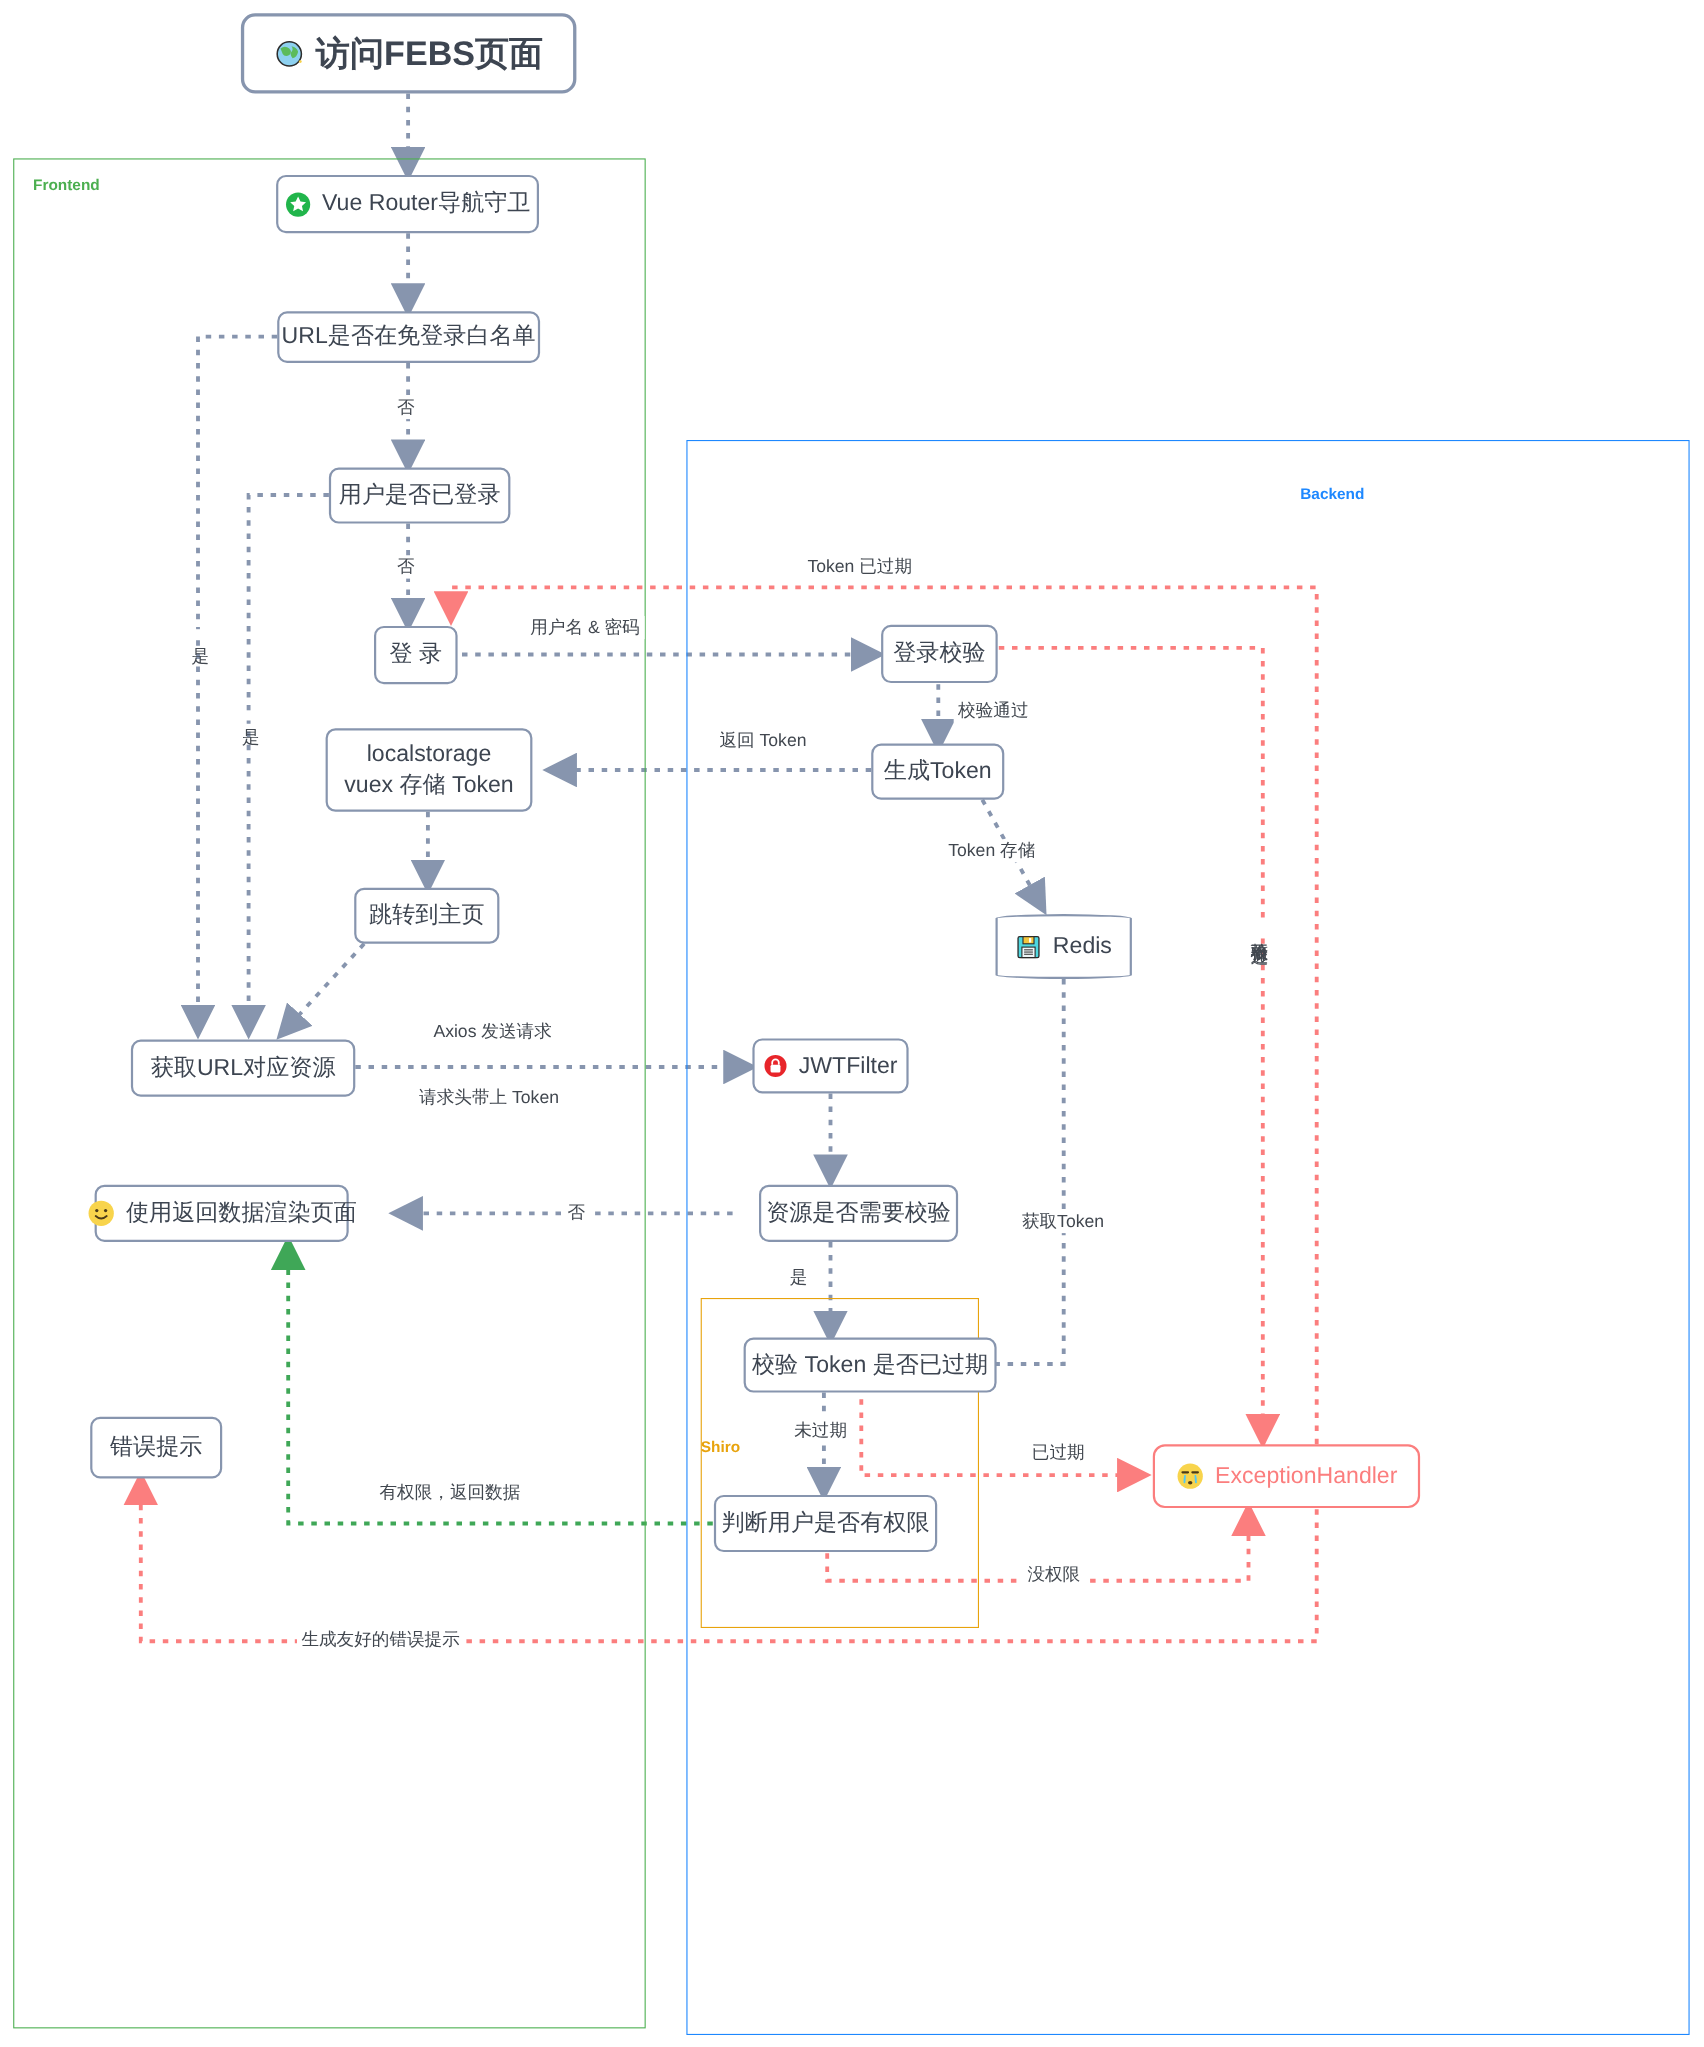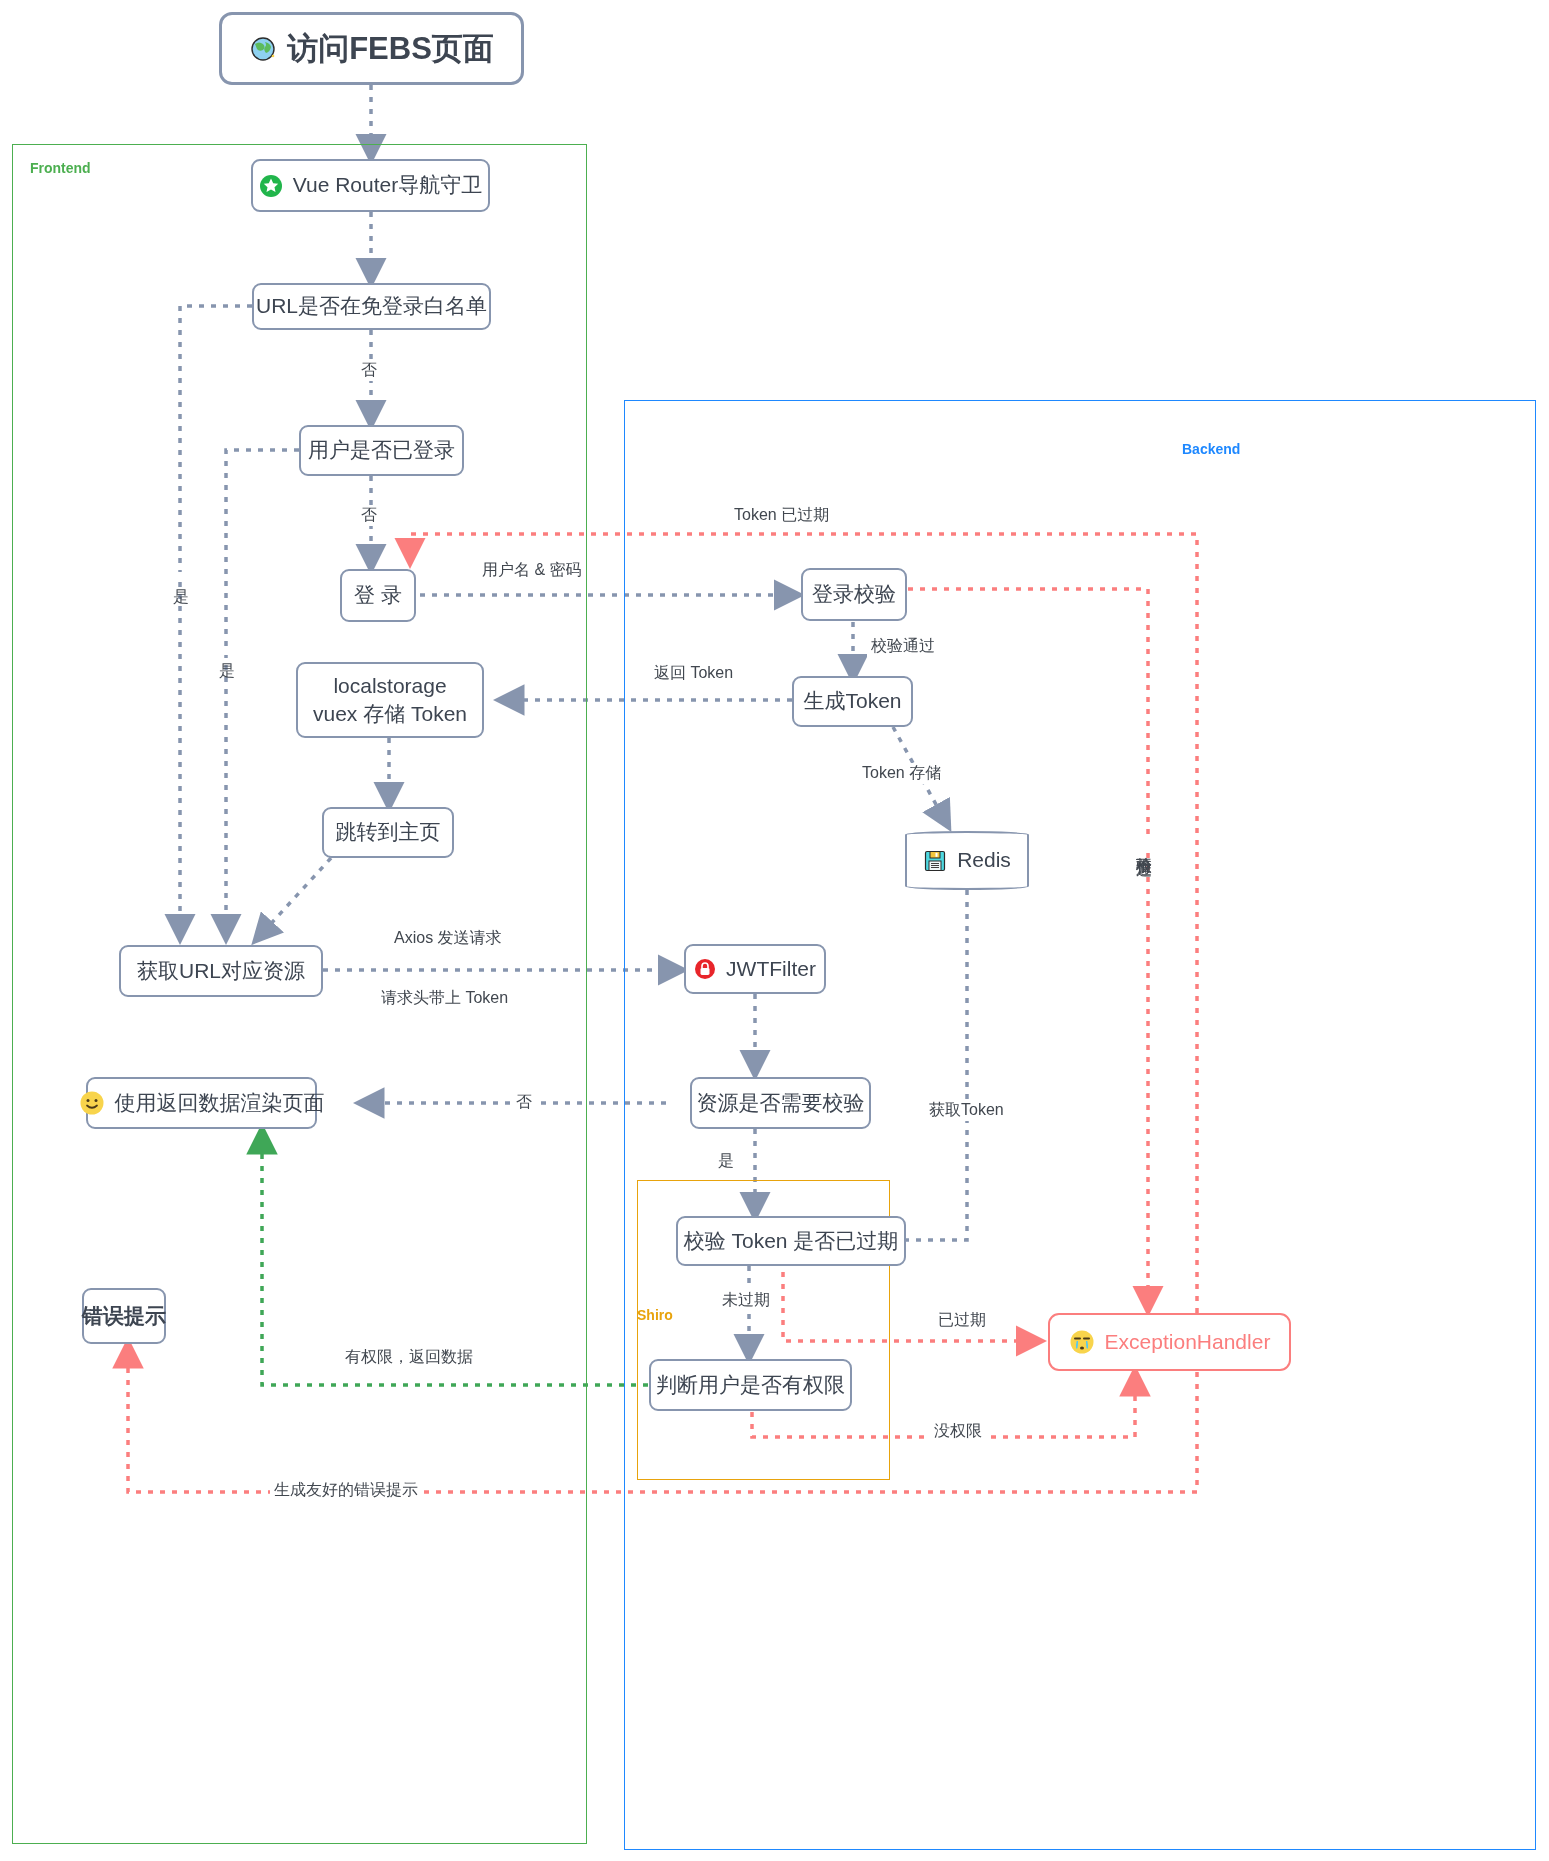--- a/index.html
+++ b/index.html
@@ -165,21 +165,21 @@
       <svg width="26" height="26" viewBox="0 0 26 26">
         <circle cx="13" cy="13" r="11.5" fill="#f8d44c"></circle>
         <circle cx="9" cy="10.5" r="1.5" fill="#4a3a18"></circle>
         <circle cx="17" cy="10.5" r="1.5" fill="#4a3a18"></circle>
         <path d="M8 15.5 q5 4.5 10 0" fill="none" stroke="#4a3a18" stroke-width="1.7" stroke-linecap="round"></path>
       </svg>
     </span>
     <span>使用返回数据渲染页面</span>
   </div>
 
-  <div class="node" style="left:82px;top:1288px;width:84px;height:56px;font-weight:bold;">
+  <div class="node" style="left:82px;top:1288px;width:120px;height:56px;">
     <span>错误提示</span>
   </div>
 
   <div class="node" style="left:801px;top:568px;width:106px;height:53px;">
     <span>登录校验</span>
   </div>
 
   <div class="node" style="left:792px;top:676px;width:121px;height:51px;">
     <span>生成Token</span>
   </div>

